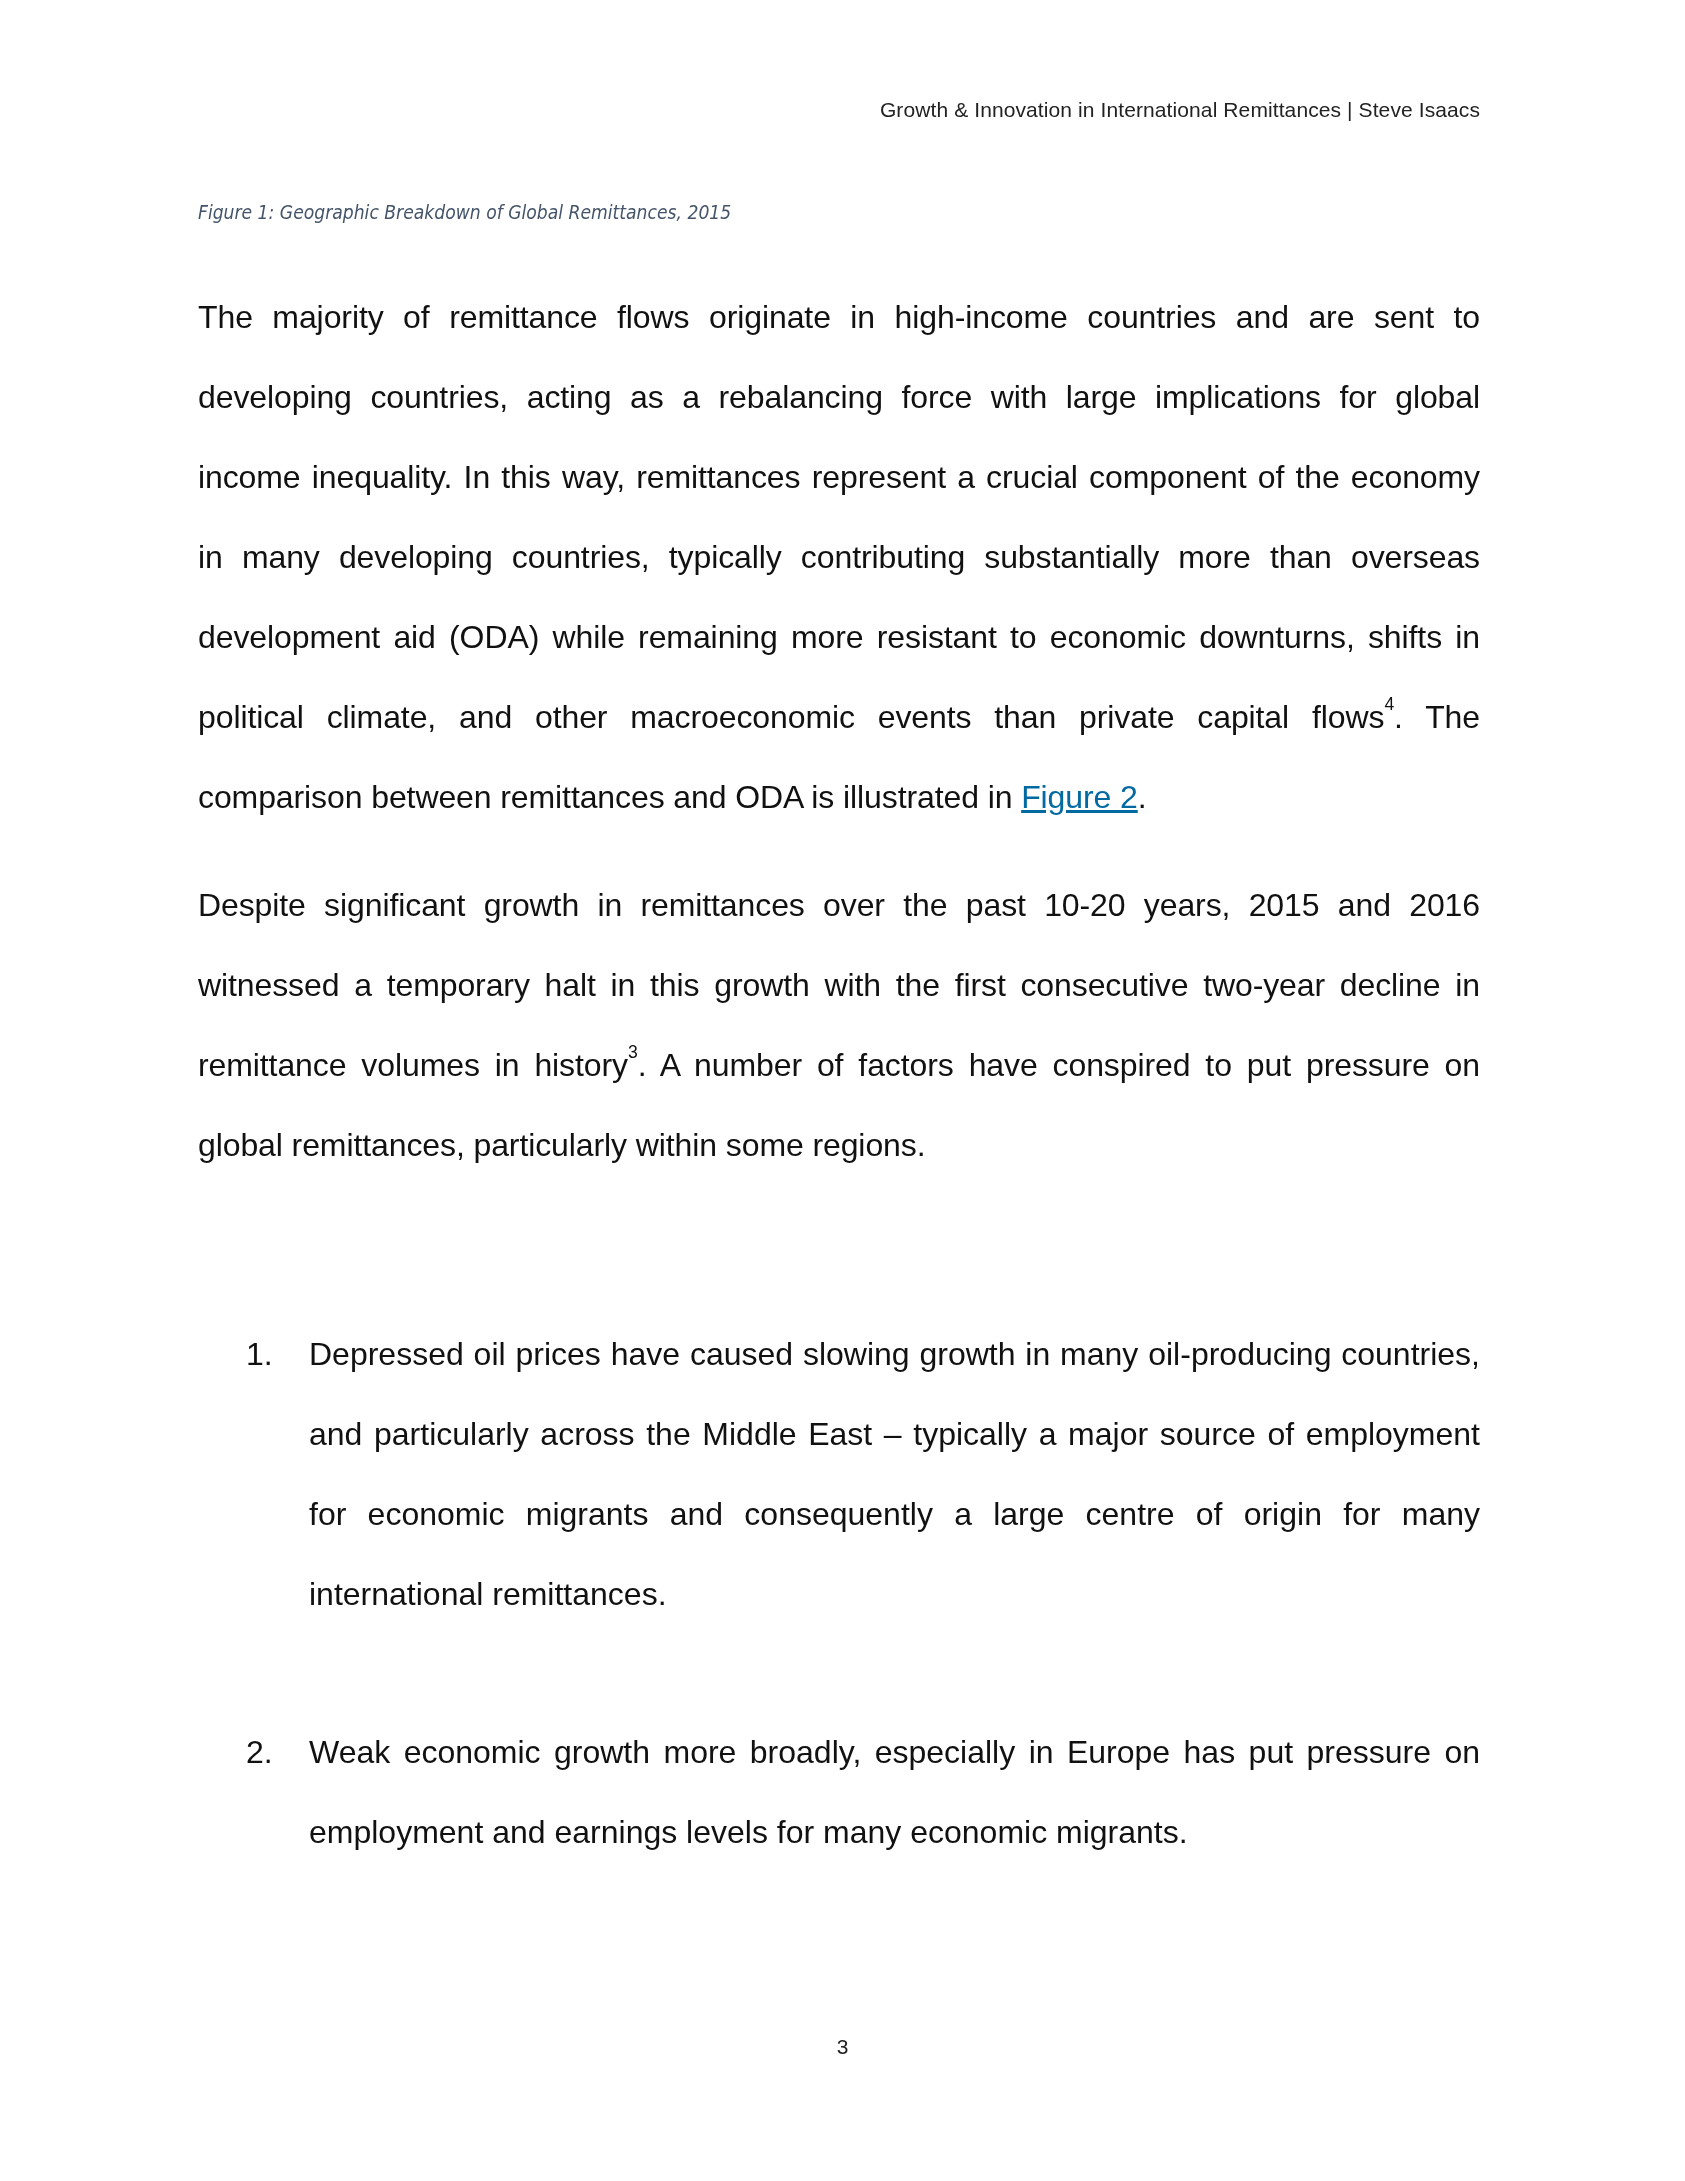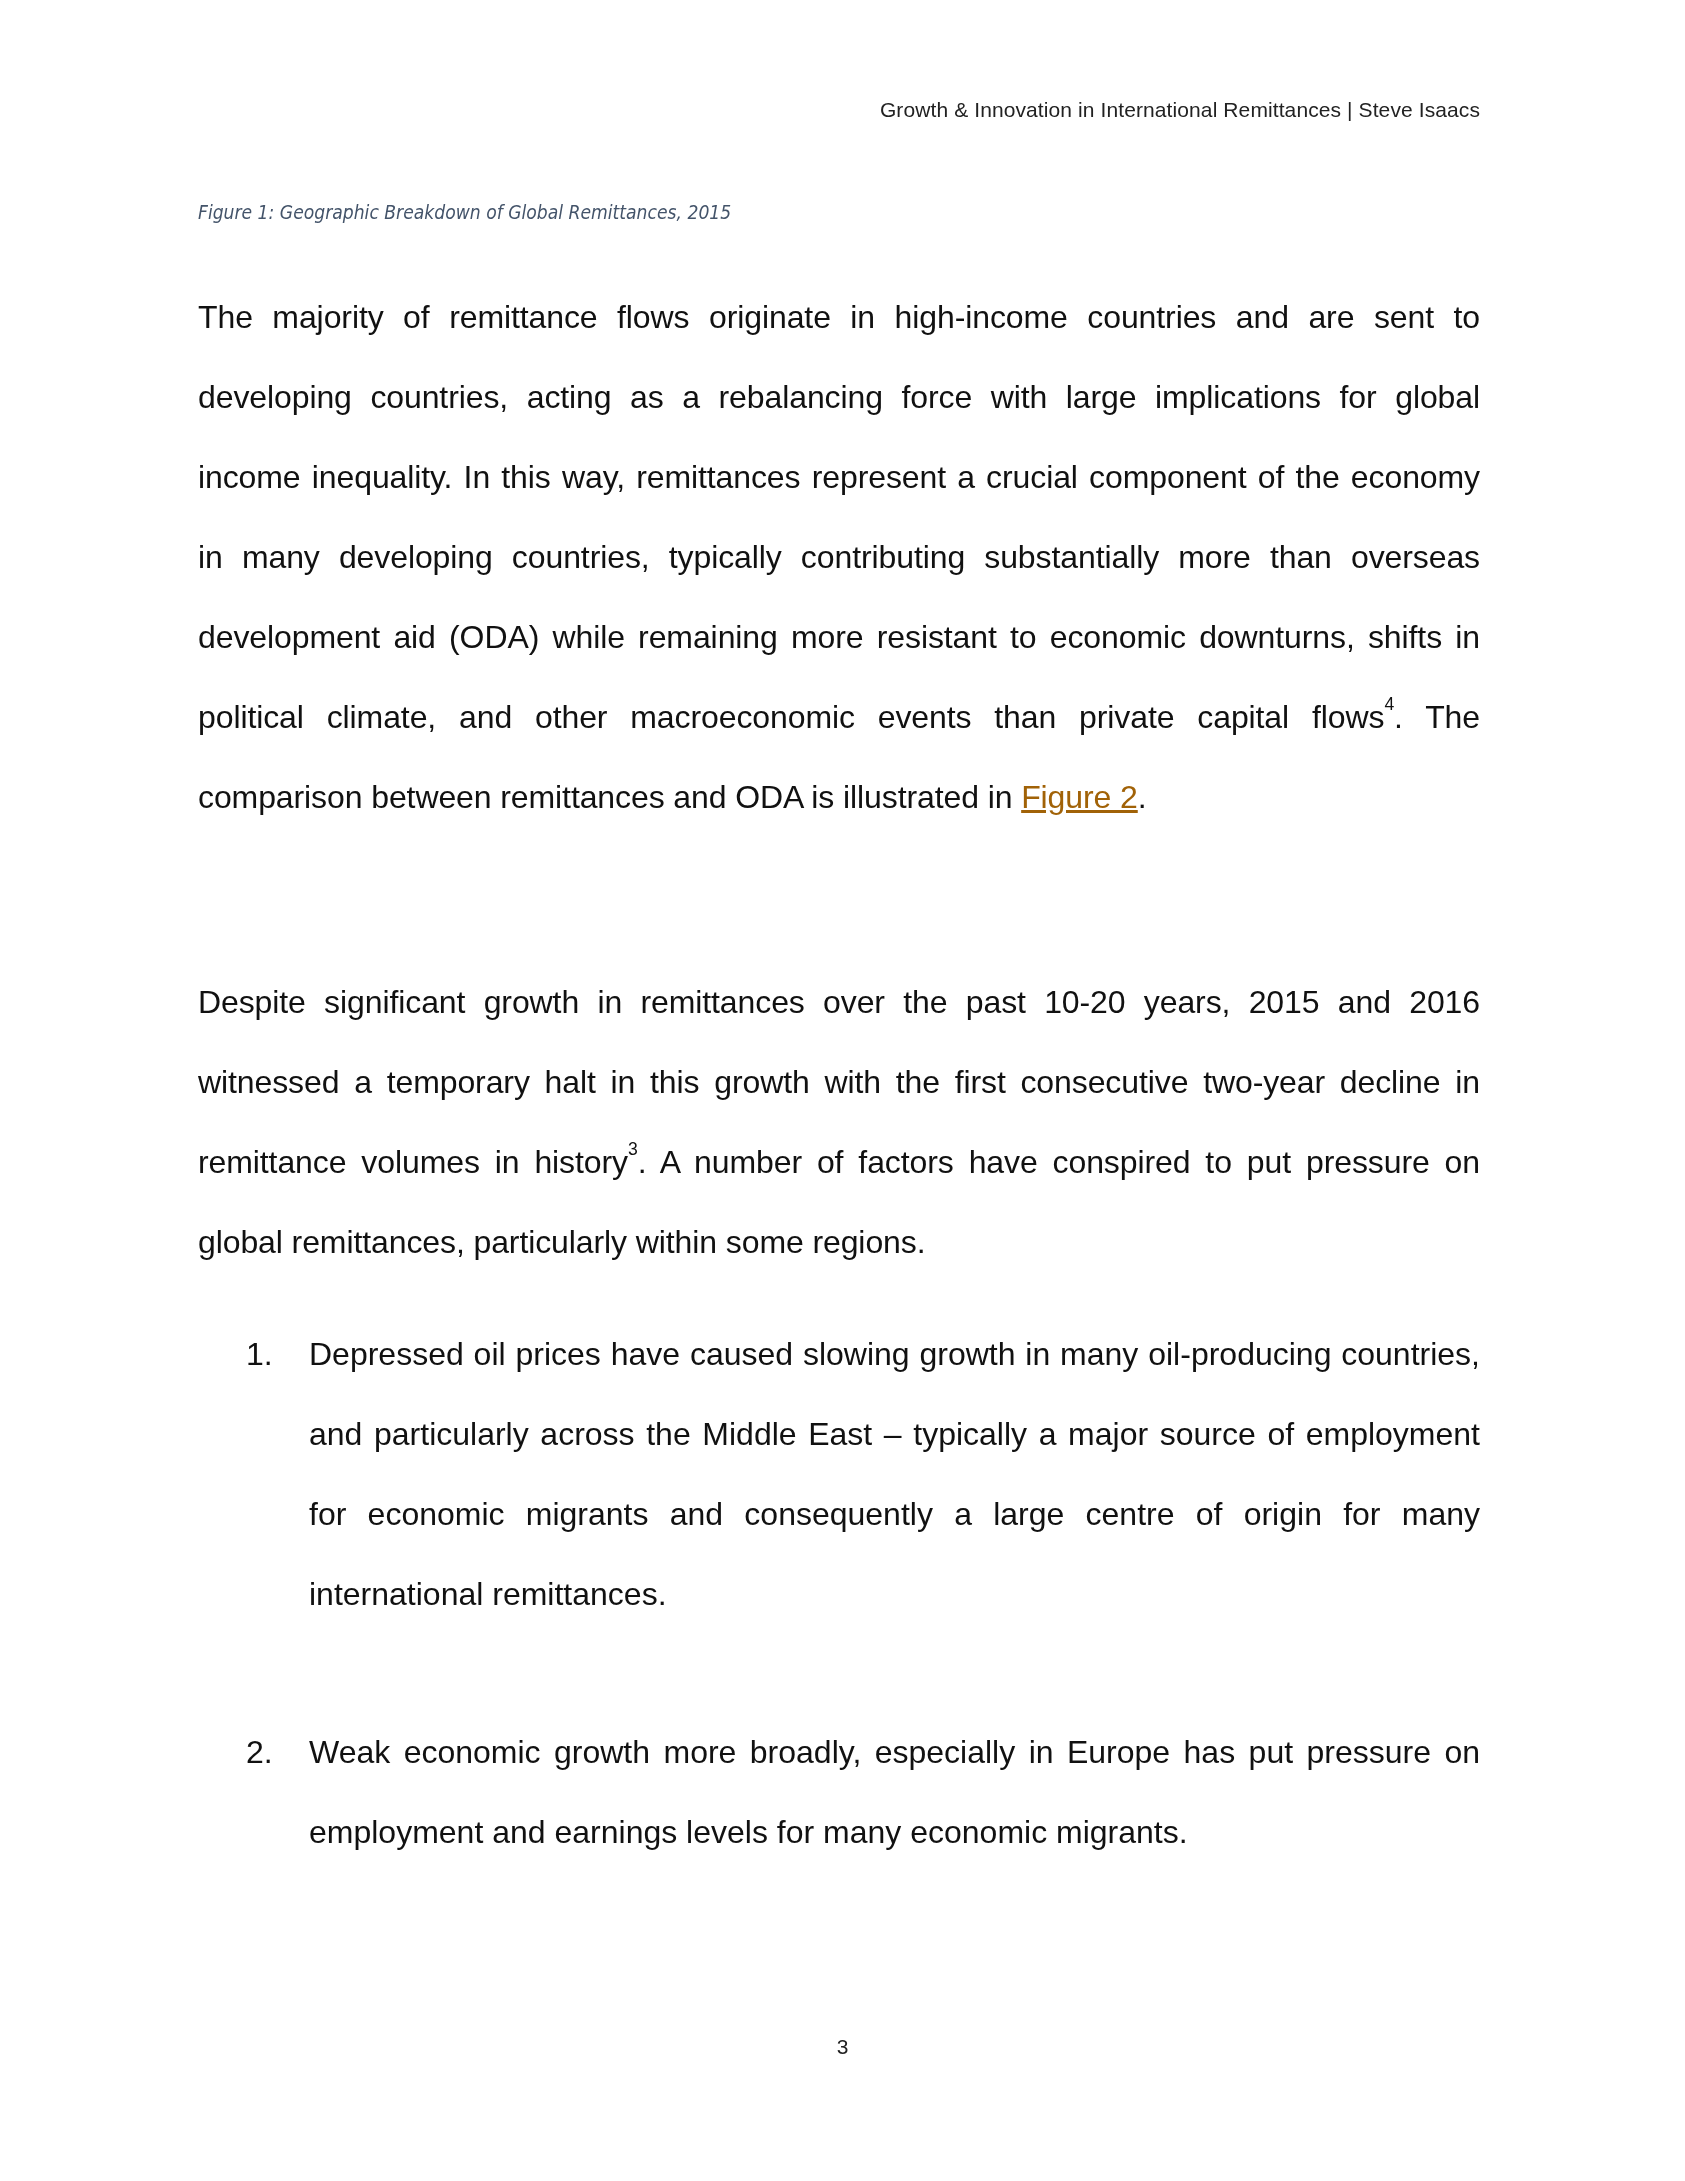--- a/index.html
+++ b/index.html
@@ -4,23 +4,23 @@
 <style>
   html, body { margin: 0; padding: 0; background: #ffffff; }
   body { width: 1685px; height: 2181px; position: relative; overflow: hidden;
          font-family: "Liberation Sans", sans-serif; color: #111111; }
   .header { position: absolute; top: 98px; right: 205px; font-size: 21px; color: #222; letter-spacing: 0.1px; }
   .caption { position: absolute; top: 200px; left: 198px; font-size: 20px; font-style: italic;
              color: #44546a; font-family: "DejaVu Sans", sans-serif; transform: scaleX(0.86); transform-origin: left; }
   .para { position: absolute; left: 198px; width: 1282px; font-size: 32px; line-height: 80px;
           text-align: justify; text-align-last: left; color: #111; letter-spacing: -0.1px; }
   .p1 { top: 277px; }
-  .p2 { top: 962px; }
+  .p2 { top: 865px; }
   sup { font-size: 17.6px; vertical-align: top; line-height: 1; position: relative; top: 19.3px; }
-  .link { text-decoration: underline; color: #a16207; cursor: pointer; }
+  .link { text-decoration: underline; color: #0369a1; cursor: pointer; }
   .list-item { position: absolute; left: 198px; width: 1282px; font-size: 32px; line-height: 80px; }
   .list-item .num { position: absolute; left: 48px; top: 0; }
   .list-item .body { margin-left: 111px; text-align: justify; text-align-last: left; }
   .li1 { top: 1314px; }
   .li2 { top: 1712px; }
   .page-number { position: absolute; top: 2035px; left: 0; width: 1685px; text-align: center;
                  font-size: 21px; color: #222; }
 </style>
 </head>
 <body>

